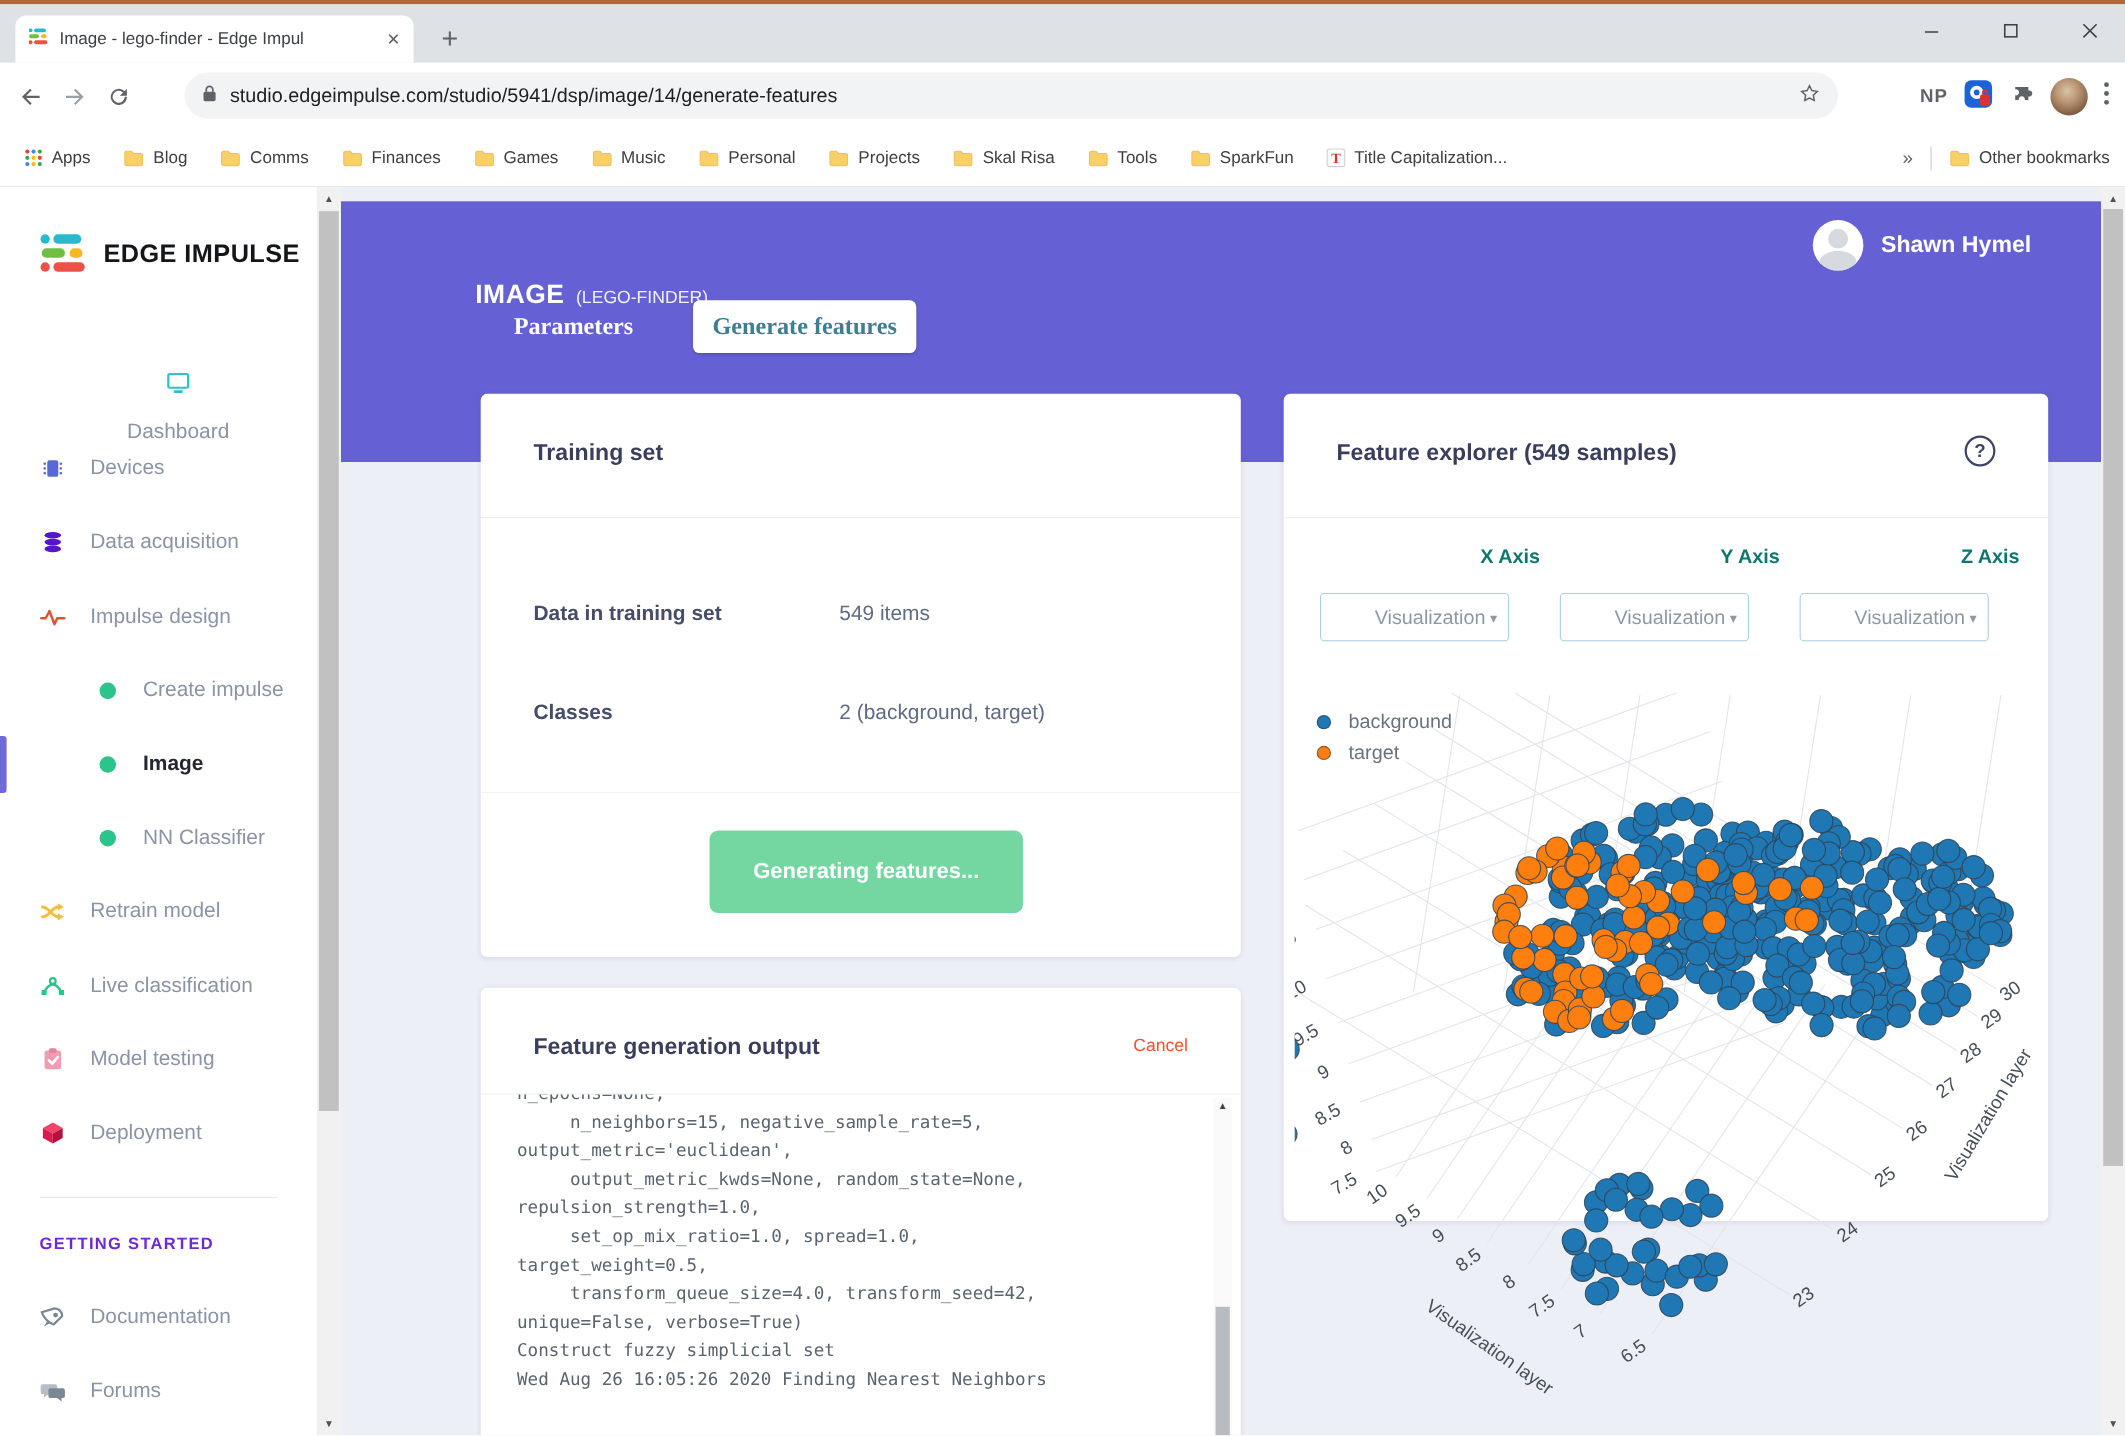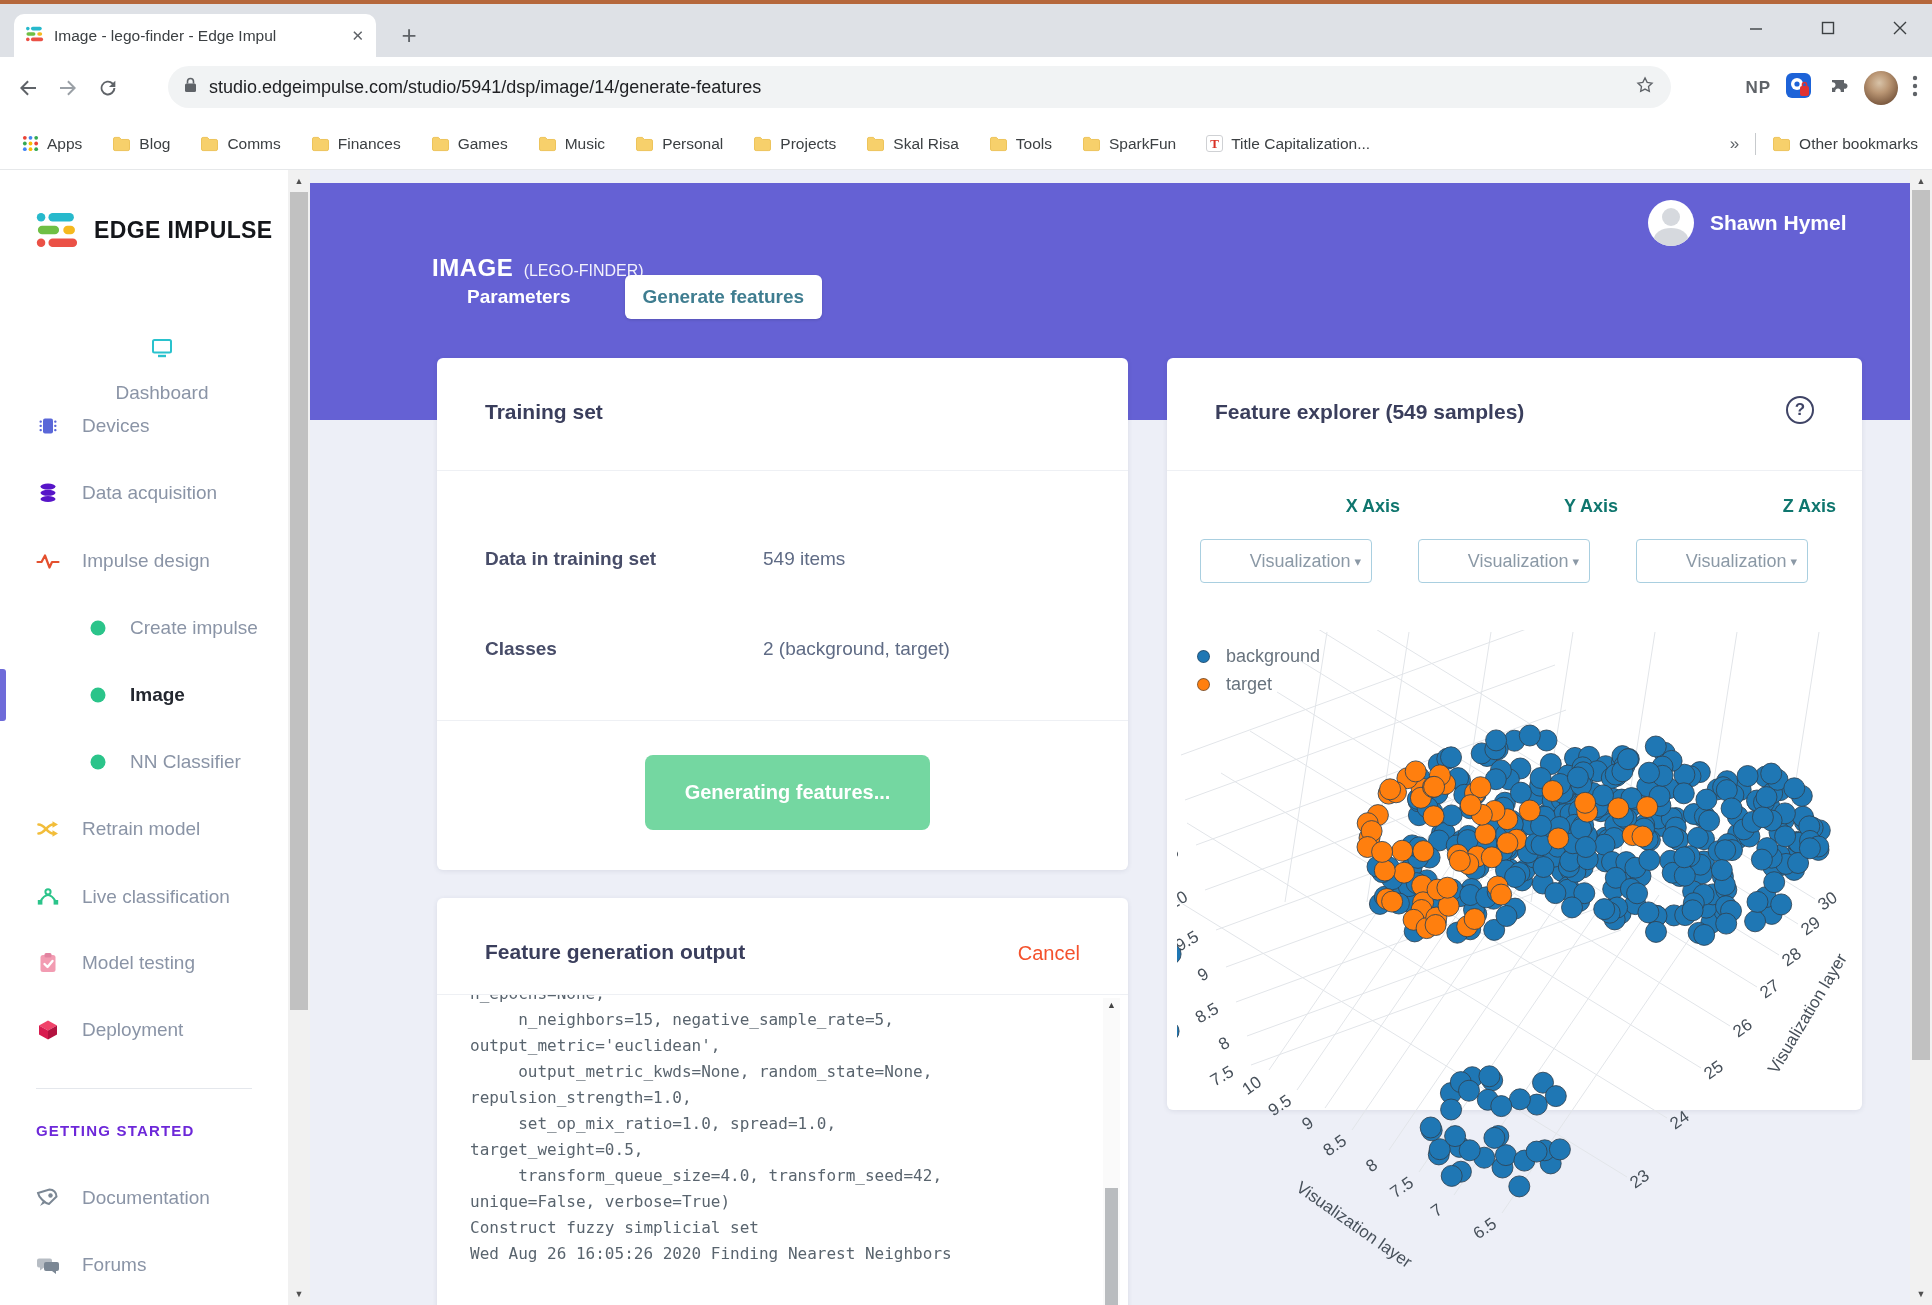--- a/index.html
+++ b/index.html
@@ -61,42 +61,42 @@
   .active-bar{position:absolute;left:0;width:6px;height:52px;background:#6e6bd9;border-radius:0 3px 3px 0;}
   .nav-divider{position:absolute;left:36px;width:216px;height:1px;background:#e4e7ec;}
   .nav-section{position:absolute;left:36px;font-size:15px;font-weight:bold;letter-spacing:1.2px;color:#6d28d9;}
 
   .main{position:absolute;left:310px;top:0;width:1600px;height:1135px;background:#edeff7;overflow:hidden;}
   .purple{position:absolute;left:0;top:13px;width:1600px;height:237px;background:#6561d4;}
   .page-title-row{position:absolute;left:122px;top:84px;color:#fff;}
   .page-title{font-size:24px;font-weight:bold;letter-spacing:.5px;}
   .page-subtitle{font-size:16px;font-weight:normal;color:rgba(255,255,255,.92);margin-left:6px;}
   .tabs{position:absolute;left:139px;top:104px;display:flex;align-items:center;gap:36px;height:46px;}
-  .hd-tab{font-size:19px;font-weight:600;color:#fff;padding:11px 18px;border-radius:6px;}
+  .hd-tab{font-size:22px;font-weight:600;color:#fff;padding:11px 18px;border-radius:6px;font-family:Liberation Serif, serif;}
   .hd-tab.active{background:#fff;color:#3f7d90;box-shadow:0 1px 3px rgba(0,0,0,.15);}
   .userchip{position:absolute;left:1338px;top:30px;display:flex;align-items:center;gap:16px;color:#fff;}
   .user-avatar{width:46px;height:46px;border-radius:50%;background:#fff;position:relative;overflow:hidden;}
   .user-avatar:before{content:"";position:absolute;left:14px;top:8px;width:18px;height:18px;border-radius:50%;background:#d6d9de;}
   .user-avatar:after{content:"";position:absolute;left:6px;top:28px;width:34px;height:22px;border-radius:50%;background:#d6d9de;}
   .user-name{font-size:21px;font-weight:bold;}
 
   .card{position:absolute;background:#fff;border-radius:6px;box-shadow:0 1px 5px rgba(50,55,90,.10);}
   #card-training{left:127px;top:188px;width:691px;height:512px;}
   #card-output{left:127px;top:728px;width:691px;height:420px;}
   #card-explorer{left:857px;top:188px;width:695px;height:752px;text-align:right;}
   .card-title{position:absolute;left:48px;top:42px;font-size:21px;font-weight:bold;color:#3a3e5c;}
   .card-divider{position:absolute;left:0;width:100%;height:1px;background:#eef0f4;}
 
   .ts-row{position:absolute;left:48px;width:600px;display:flex;}
   .ts-label{width:278px;font-size:19px;font-weight:bold;color:#474c68;}
   .ts-value{font-size:19px;color:#5f6b85;text-align:center;}
   .gen-btn{position:absolute;left:208px;top:397px;width:285px;height:75px;background:#74d7a1;border:none;
            border-radius:8px;color:#fff;font-size:20px;font-weight:bold;font-family:"Liberation Sans",sans-serif;}
 
-  .cancel-link{position:absolute;right:48px;top:44px;font-size:20px;color:#f4512c;}
+  .cancel-link{position:absolute;right:48px;top:44px;font-size:16px;color:#f4512c;}
   .console{position:absolute;left:0;top:97px;width:691px;height:323px;overflow:hidden;padding:0 40px 0 33px;}
   .console-line{font-family:"DejaVu Sans Mono","Liberation Mono",monospace;font-size:16px;line-height:26px;
                 color:#59646e;white-space:pre;}
   .console-line:first-child{margin-top:-14px;}
   .cscroll{position:absolute;right:8px;top:100px;width:17px;height:320px;background:#fafafa;}
   .cscroll .arr{position:absolute;left:0;top:2px;width:17px;text-align:center;font-size:9px;color:#444;}
   .cscroll .thumb{position:absolute;left:2px;top:190px;width:13px;height:125px;background:#b9bcbf;}
 
   .axis-col{position:absolute;top:138px;width:200px;}
   .axis-label{font-size:18px;font-weight:bold;color:#0f766e;margin-bottom:22px;}

